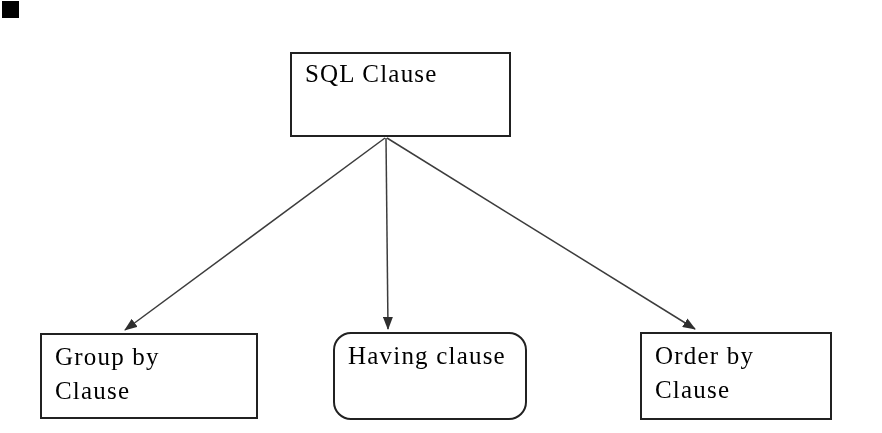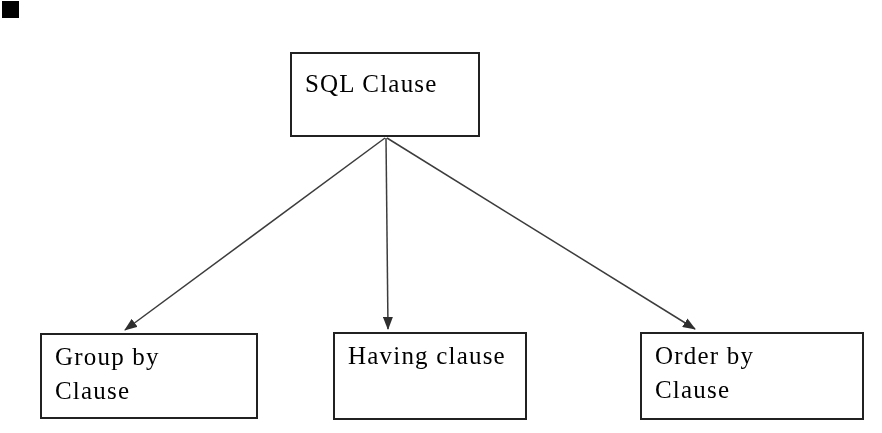--- a/index.html
+++ b/index.html
@@ -36,24 +36,24 @@
     background: #ffffff;
     border: 2px solid #212121;
     color: #000000;
     font-size: 25px;
     line-height: 34px;
     letter-spacing: 1.2px;
     padding: 5px 13px;
     white-space: pre-line;
   }
 
-  #node-root    { left: 290px; top: 52px;  width: 190px; height: 85px; padding-top: 13px; }
+  #node-root    { left: 290px; top: 52px;  width: 221px; height: 85px; padding-top: 3px; }
   #node-child-0 { left: 40px;  top: 333px; width: 218px; height: 86px; }
-  #node-child-1 { left: 333px; top: 332px; width: 194px; height: 88px; }
-  #node-child-2 { left: 640px; top: 332px; width: 224px; height: 88px; }
+  #node-child-1 { left: 333px; top: 332px; width: 194px; height: 88px; border-radius: 18px; }
+  #node-child-2 { left: 640px; top: 332px; width: 192px; height: 88px; }
 </style>
 </head>
 <body>
 
 <div class="canvas">
 
   <div class="corner-mark"></div>
 
   <svg class="edges" viewBox="0 0 882 433" xmlns="http://www.w3.org/2000/svg">
     <defs>

